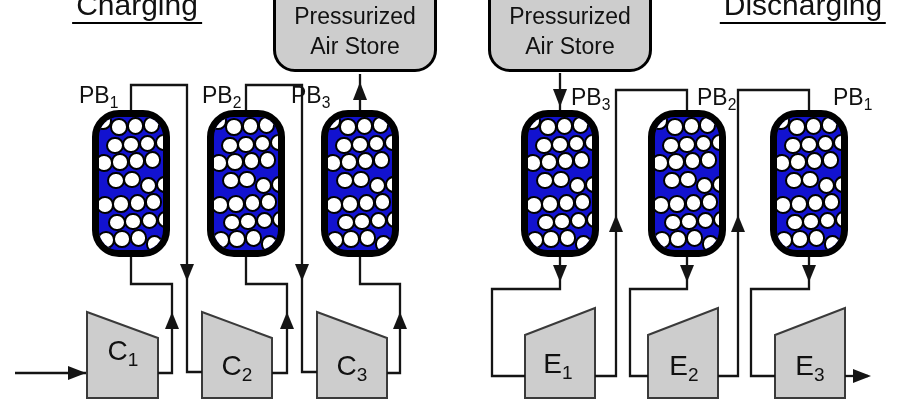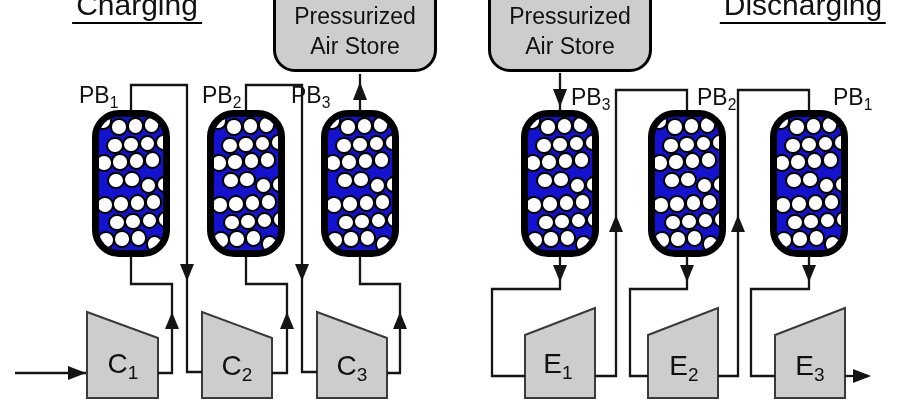--- a/index.html
+++ b/index.html
@@ -286,18 +286,18 @@
     <div class="pebble" style="left: 46.9px; top: 118px;"></div>
   </div>
 
 <div class="bed-label" style="left:79px;top:83px;"><span>PB</span><sub>1</sub></div>
 <div class="bed-label" style="left:202px;top:83px;"><span>PB</span><sub>2</sub></div>
 <div class="bed-label" style="left:291px;top:83px;"><span>PB</span><sub>3</sub></div>
 <div class="bed-label" style="left:571px;top:85px;"><span>PB</span><sub>3</sub></div>
 <div class="bed-label" style="left:697px;top:85px;"><span>PB</span><sub>2</sub></div>
 <div class="bed-label" style="left:833px;top:85px;"><span>PB</span><sub>1</sub></div>
 
-<div class="machine-label" style="left:99px;top:349px;"><span>C</span><sub>1</sub></div>
+<div class="machine-label" style="left:99px;top:336px;"><span>C</span><sub>1</sub></div>
 <div class="machine-label" style="left:213px;top:351px;"><span>C</span><sub>2</sub></div>
 <div class="machine-label" style="left:328px;top:351px;"><span>C</span><sub>3</sub></div>
 <div class="machine-label" style="left:534px;top:349px;"><span>E</span><sub>1</sub></div>
 <div class="machine-label" style="left:660px;top:351px;"><span>E</span><sub>2</sub></div>
 <div class="machine-label" style="left:786px;top:351px;"><span>E</span><sub>3</sub></div>
 
 </body></html>

